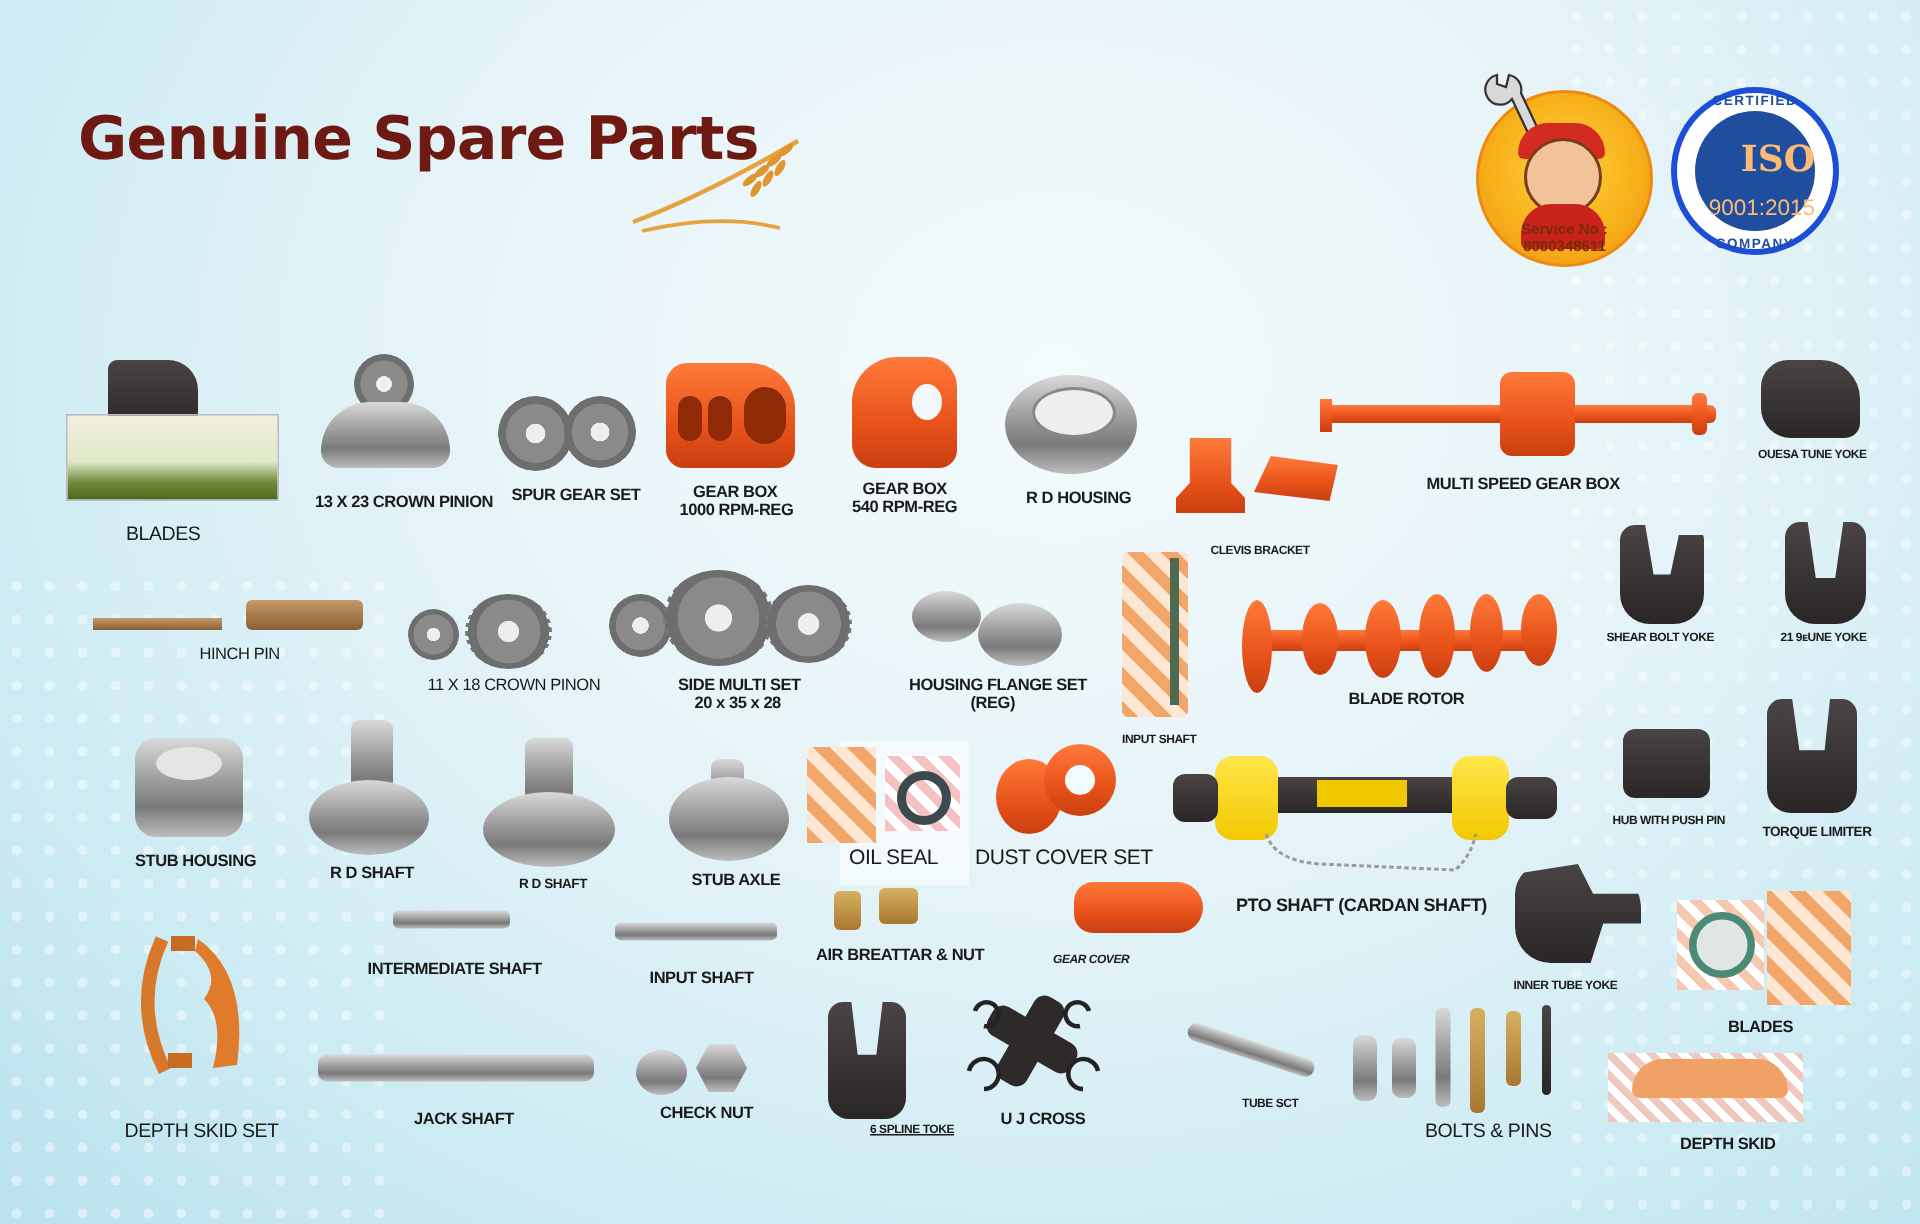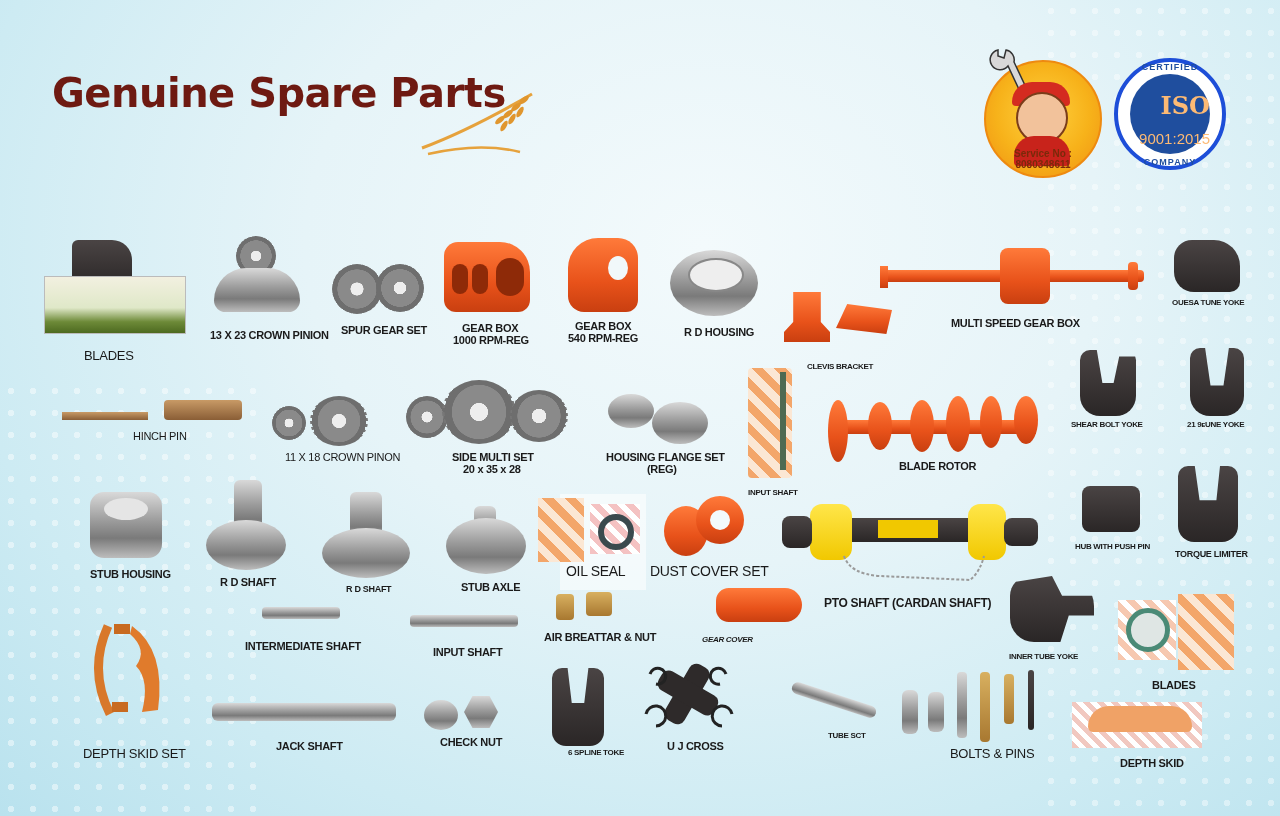--- a/index.html
+++ b/index.html
@@ -281,21 +281,21 @@
 <div class="label lbl-xl" style="left:83px;top:746px;font-size:13px;">DEPTH SKID SET</div>
 
 <div class="part metal" style="left:212px;top:703px;width:184px;height:18px;border-radius:6px;"></div>
 <div class="label lbl-md" style="left:276px;top:740px;">JACK SHAFT</div>
 
 <div class="part metal round" style="left:424px;top:700px;width:34px;height:30px;"></div>
 <div class="part metal" style="left:464px;top:696px;width:34px;height:32px;clip-path:polygon(25% 0,75% 0,100% 50%,75% 100%,25% 100%,0 50%);"></div>
 <div class="label lbl-md" style="left:440px;top:736px;">CHECK NUT</div>
 
 <div class="part dark" style="left:552px;top:668px;width:52px;height:78px;border-radius:10px 10px 14px 14px;clip-path:polygon(0 0,30% 0,38% 45%,62% 45%,70% 0,100% 0,100% 100%,0 100%);"></div>
-<div class="label lbl-sm" style="left:568px;top:748px;">6 SPLINE TOKE</div>
+<div class="label lbl-sm" style="left:580px;top:748px;text-decoration:underline;">6 SPLINE TOKE</div>
 
 <svg class="part" style="left:636px;top:656px;" width="110" height="76" viewBox="0 0 110 76">
   <g fill="#2e2a2a">
     <rect x="40" y="6" width="22" height="64" rx="8" transform="rotate(30 51 38)"></rect>
     <rect x="20" y="26" width="64" height="22" rx="8" transform="rotate(30 52 37)"></rect>
   </g>
   <g stroke="#222" stroke-width="3" fill="none">
     <path d="M14 18 a8 8 0 1 1 6 10"></path>
     <path d="M90 18 a8 8 0 1 0 -6 10"></path>
     <path d="M10 58 a10 10 0 1 1 10 12"></path>

